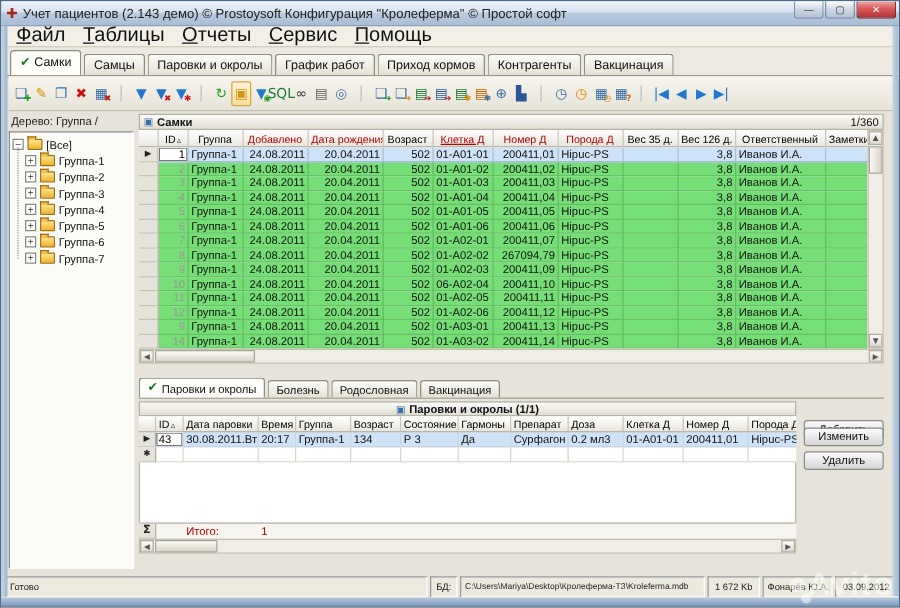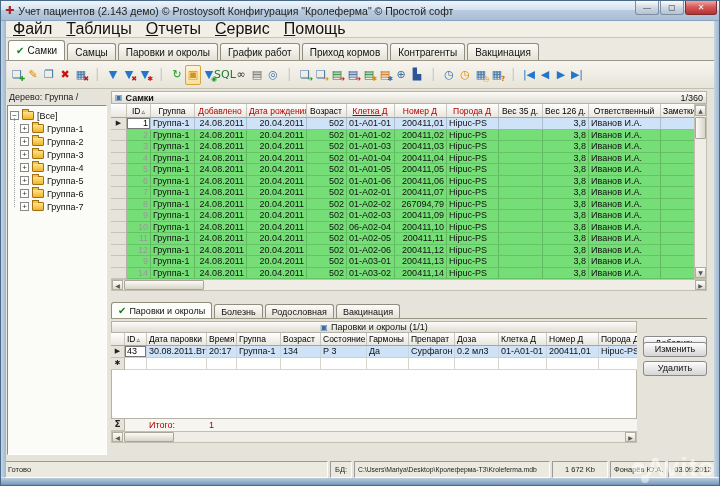--- a/index.html
+++ b/index.html
@@ -110,21 +110,21 @@
   .subtabs { position:absolute; left:110px; top:300px; width:596px; height:18px; display:flex; align-items:flex-end;
     border-bottom:1px solid #9a9789; z-index:3; background:#e6e3da;}
   .subtabs .tab { height:14px; font-size:9px; padding:0 6px; }
   .subtabs .tab:first-child { height:16px; background:#fdfdfa; }
 
   
   .sub-title { position:absolute; left:110px; top:320px; width:526px; height:12px;
     background:linear-gradient(#fcfbf8,#e0ded4); border:1px solid #b5b3a6; z-index:3;
     display:flex; align-items:center; justify-content:center; font-size:9px;}
   .sub-title .gico{ color:#3a6ea5; font-size:8px; margin-right:3px; font-family:"DejaVu Sans",sans-serif;}
-  .sub-title .gt{ font-weight:normal; color:#111; }
+  .sub-title .gt{ font-weight:bold; color:#111; }
   .sub-head { position:absolute; left:110px; top:332px; width:526px; height:13px; display:flex;
     background:linear-gradient(#ffffff,#e8e6de); border-bottom:1px solid #a8a69a; z-index:3; overflow:hidden;}
   .sub-head .hcell { height:13px; line-height:13px; font-size:8.5px; text-align:left;}
   .sub { position:absolute; left:110px; width:526px; height:12px; display:flex; z-index:3; }
   .sub-row { top:345px; background:#cfe3f8; }
   .sub-new { top:357px; background:#fff; }
   .sub .cell { font-size:9px; line-height:11px; padding:0 2px; border-right:1px solid #c9d5e2;
     border-bottom:1px solid #c2cfdd; white-space:nowrap; overflow:hidden; flex:none; color:#111;}
   .sub-new .cell { border-right:1px solid #d8d6cc; border-bottom:1px solid #d8d6cc; }
   .sub .sel { width:14px; line-height:11px; }
@@ -146,21 +146,21 @@
   .b-add{top:335px;} .b-edit{top:341px;} .b-del{top:360px;}
 
   
   .statusbar { position:absolute; left:3px; top:460px; width:714px; height:17px; display:flex; gap:2px;
     align-items:stretch; z-index:4; font-size:7.5px; color:#222;}
   .scell { border:1px solid; border-color:#9a9a9a #fdfdfd #fdfdfd #9a9a9a; background:#eceade;
     padding:2px 3px; white-space:nowrap; overflow:hidden; line-height:11px;}
   .s-ready { flex:1; }
   .s-db { width:22px; text-align:center;}
   .s-path { width:196px; font-size:6.8px; }
-  .s-size { width:56px; text-align:center;}
+  .s-size { width:42px; text-align:center;}
   .s-user { width:56px; text-align:center;}
   .s-date { width:50px; text-align:center;}
 
   .frame-bottom { position:absolute; left:0; top:477px; width:720px; height:9px;
     background:linear-gradient(#b9cbde,#7d9cbd 70%,#3c5f86); z-index:5;}
 
   
   .wm { position:absolute; right:4px; bottom:2px; z-index:9; display:flex; align-items:center;
     color:rgba(255,255,255,.55); font-size:26px; font-weight:bold; letter-spacing:1px; pointer-events:none;}
   .wm .dot { width:12px; height:12px; border-radius:50%; background:rgba(255,255,255,.5); margin-right:-3px; display:inline-block;}

